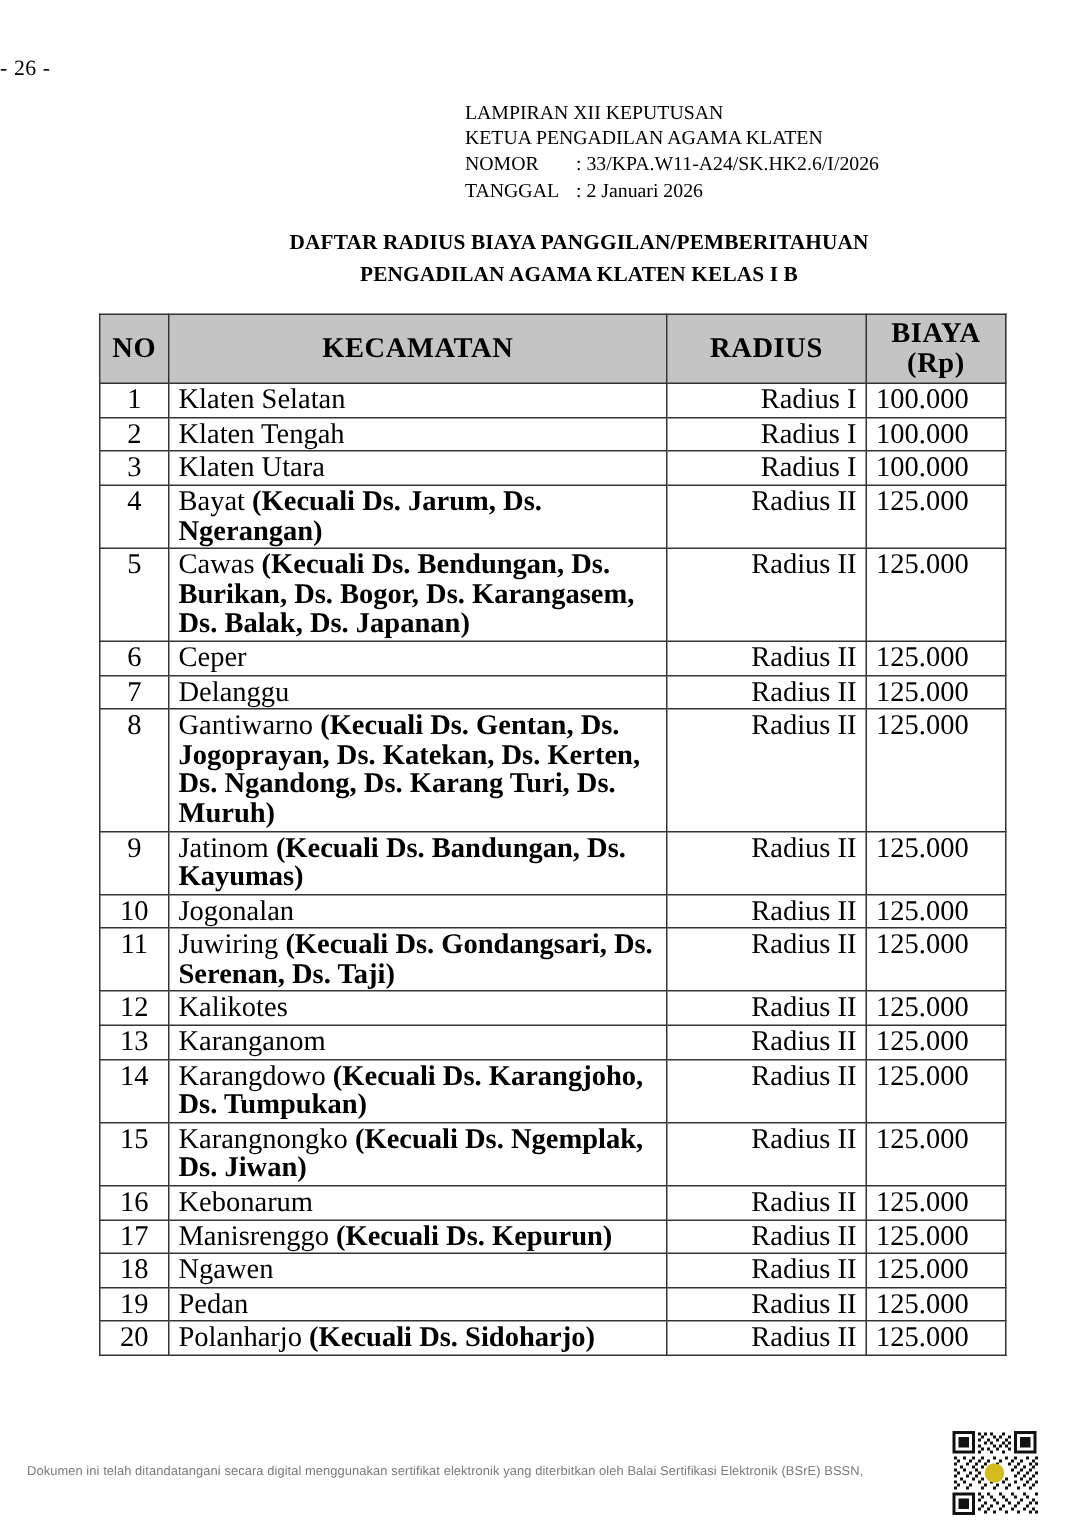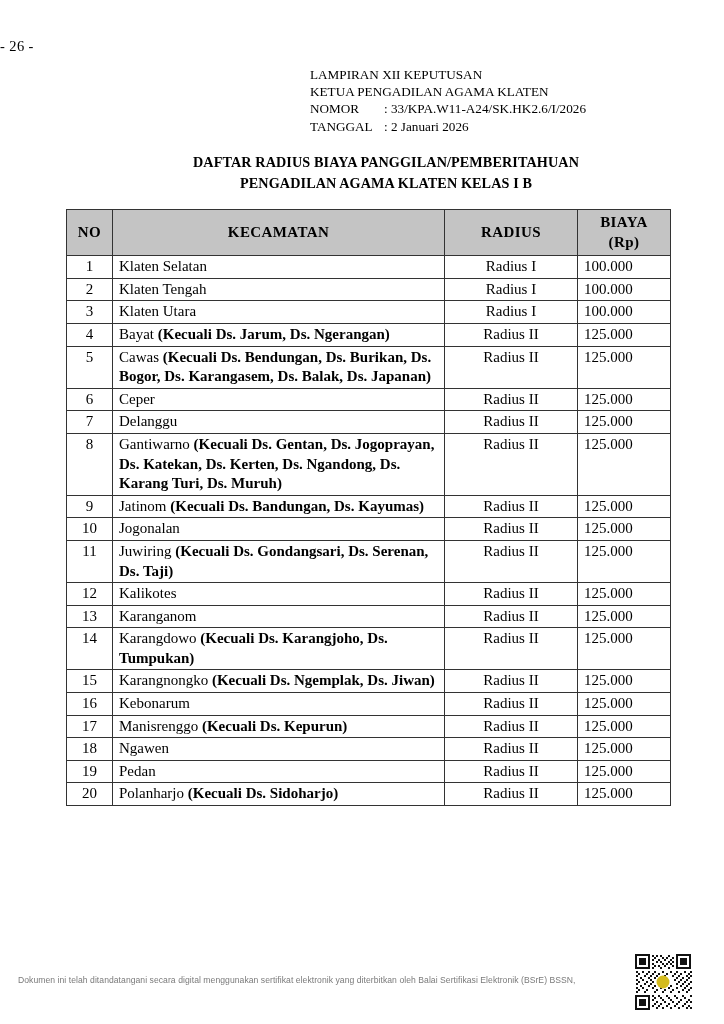--- a/index.html
+++ b/index.html
@@ -64,21 +64,21 @@
   }
   .doc-title span { display: block; }
 
   
   .radius-table {
     position: absolute;
     top: 209px;
     left: 66px;
     width: 604px;
     border-collapse: collapse;
-    font-size: 15px;
+    font-size: 19px;
     table-layout: fixed;
     padding-left: 44px;
   }
   .radius-table th,
   .radius-table td {
     border: 1px solid #333333;
     padding: 1px 6px;
     vertical-align: top;
     line-height: 19.6px;
   }
@@ -91,21 +91,21 @@
     padding-top: 3px;
     padding-bottom: 3px;
   }
   .col-no    { width: 46px;  text-align: center; }
   .col-kec   { width: 332px; text-align: left; }
   .col-rad   { width: 133px; text-align: center; }
   .col-biaya { width: 93px;  text-align: center; }
 
   .radius-table tbody td.c-no    { text-align: center; }
   .radius-table tbody td.c-kec   { text-align: left; }
-  .radius-table tbody td.c-rad   { text-align: center; }
+  .radius-table tbody td.c-rad   { text-align: right; }
   .radius-table tbody td.c-biaya { }
 
   .exc { font-weight: bold; text-align: right; }
 
   .biaya-head-l1 { display: block; }
   .biaya-head-l2 { display: block; }
 
   
   .footer-note {
     position: absolute;

